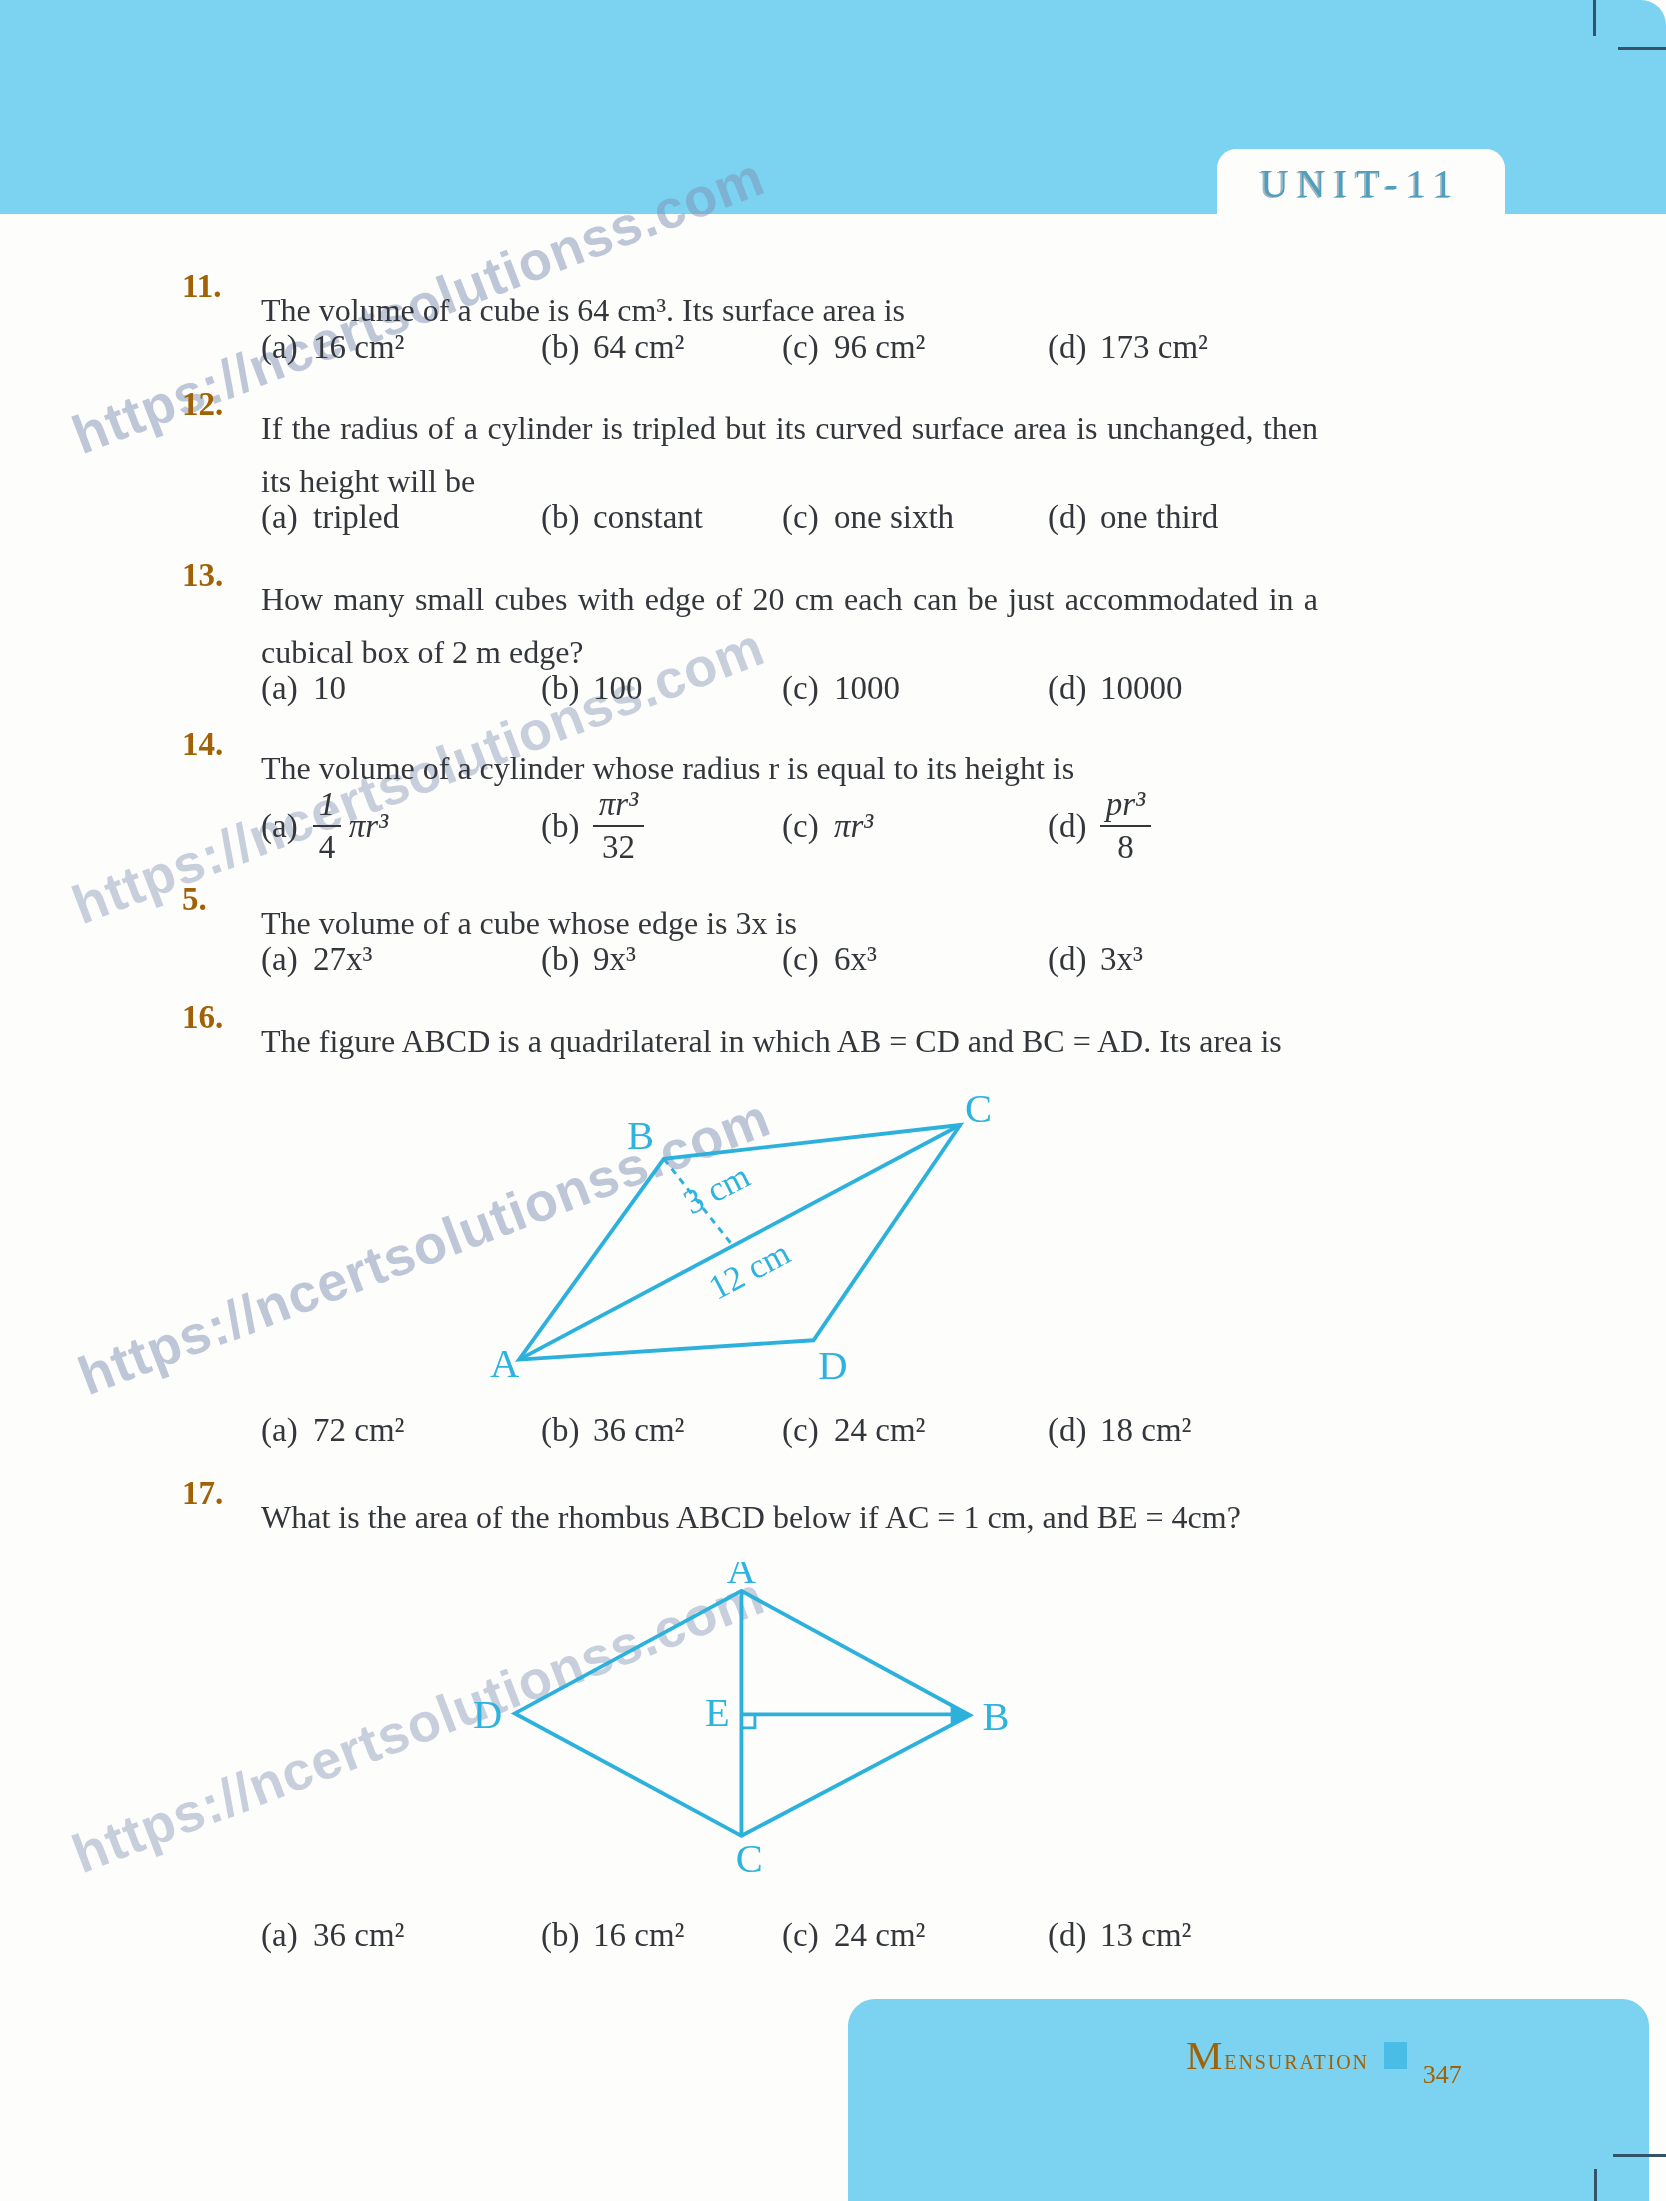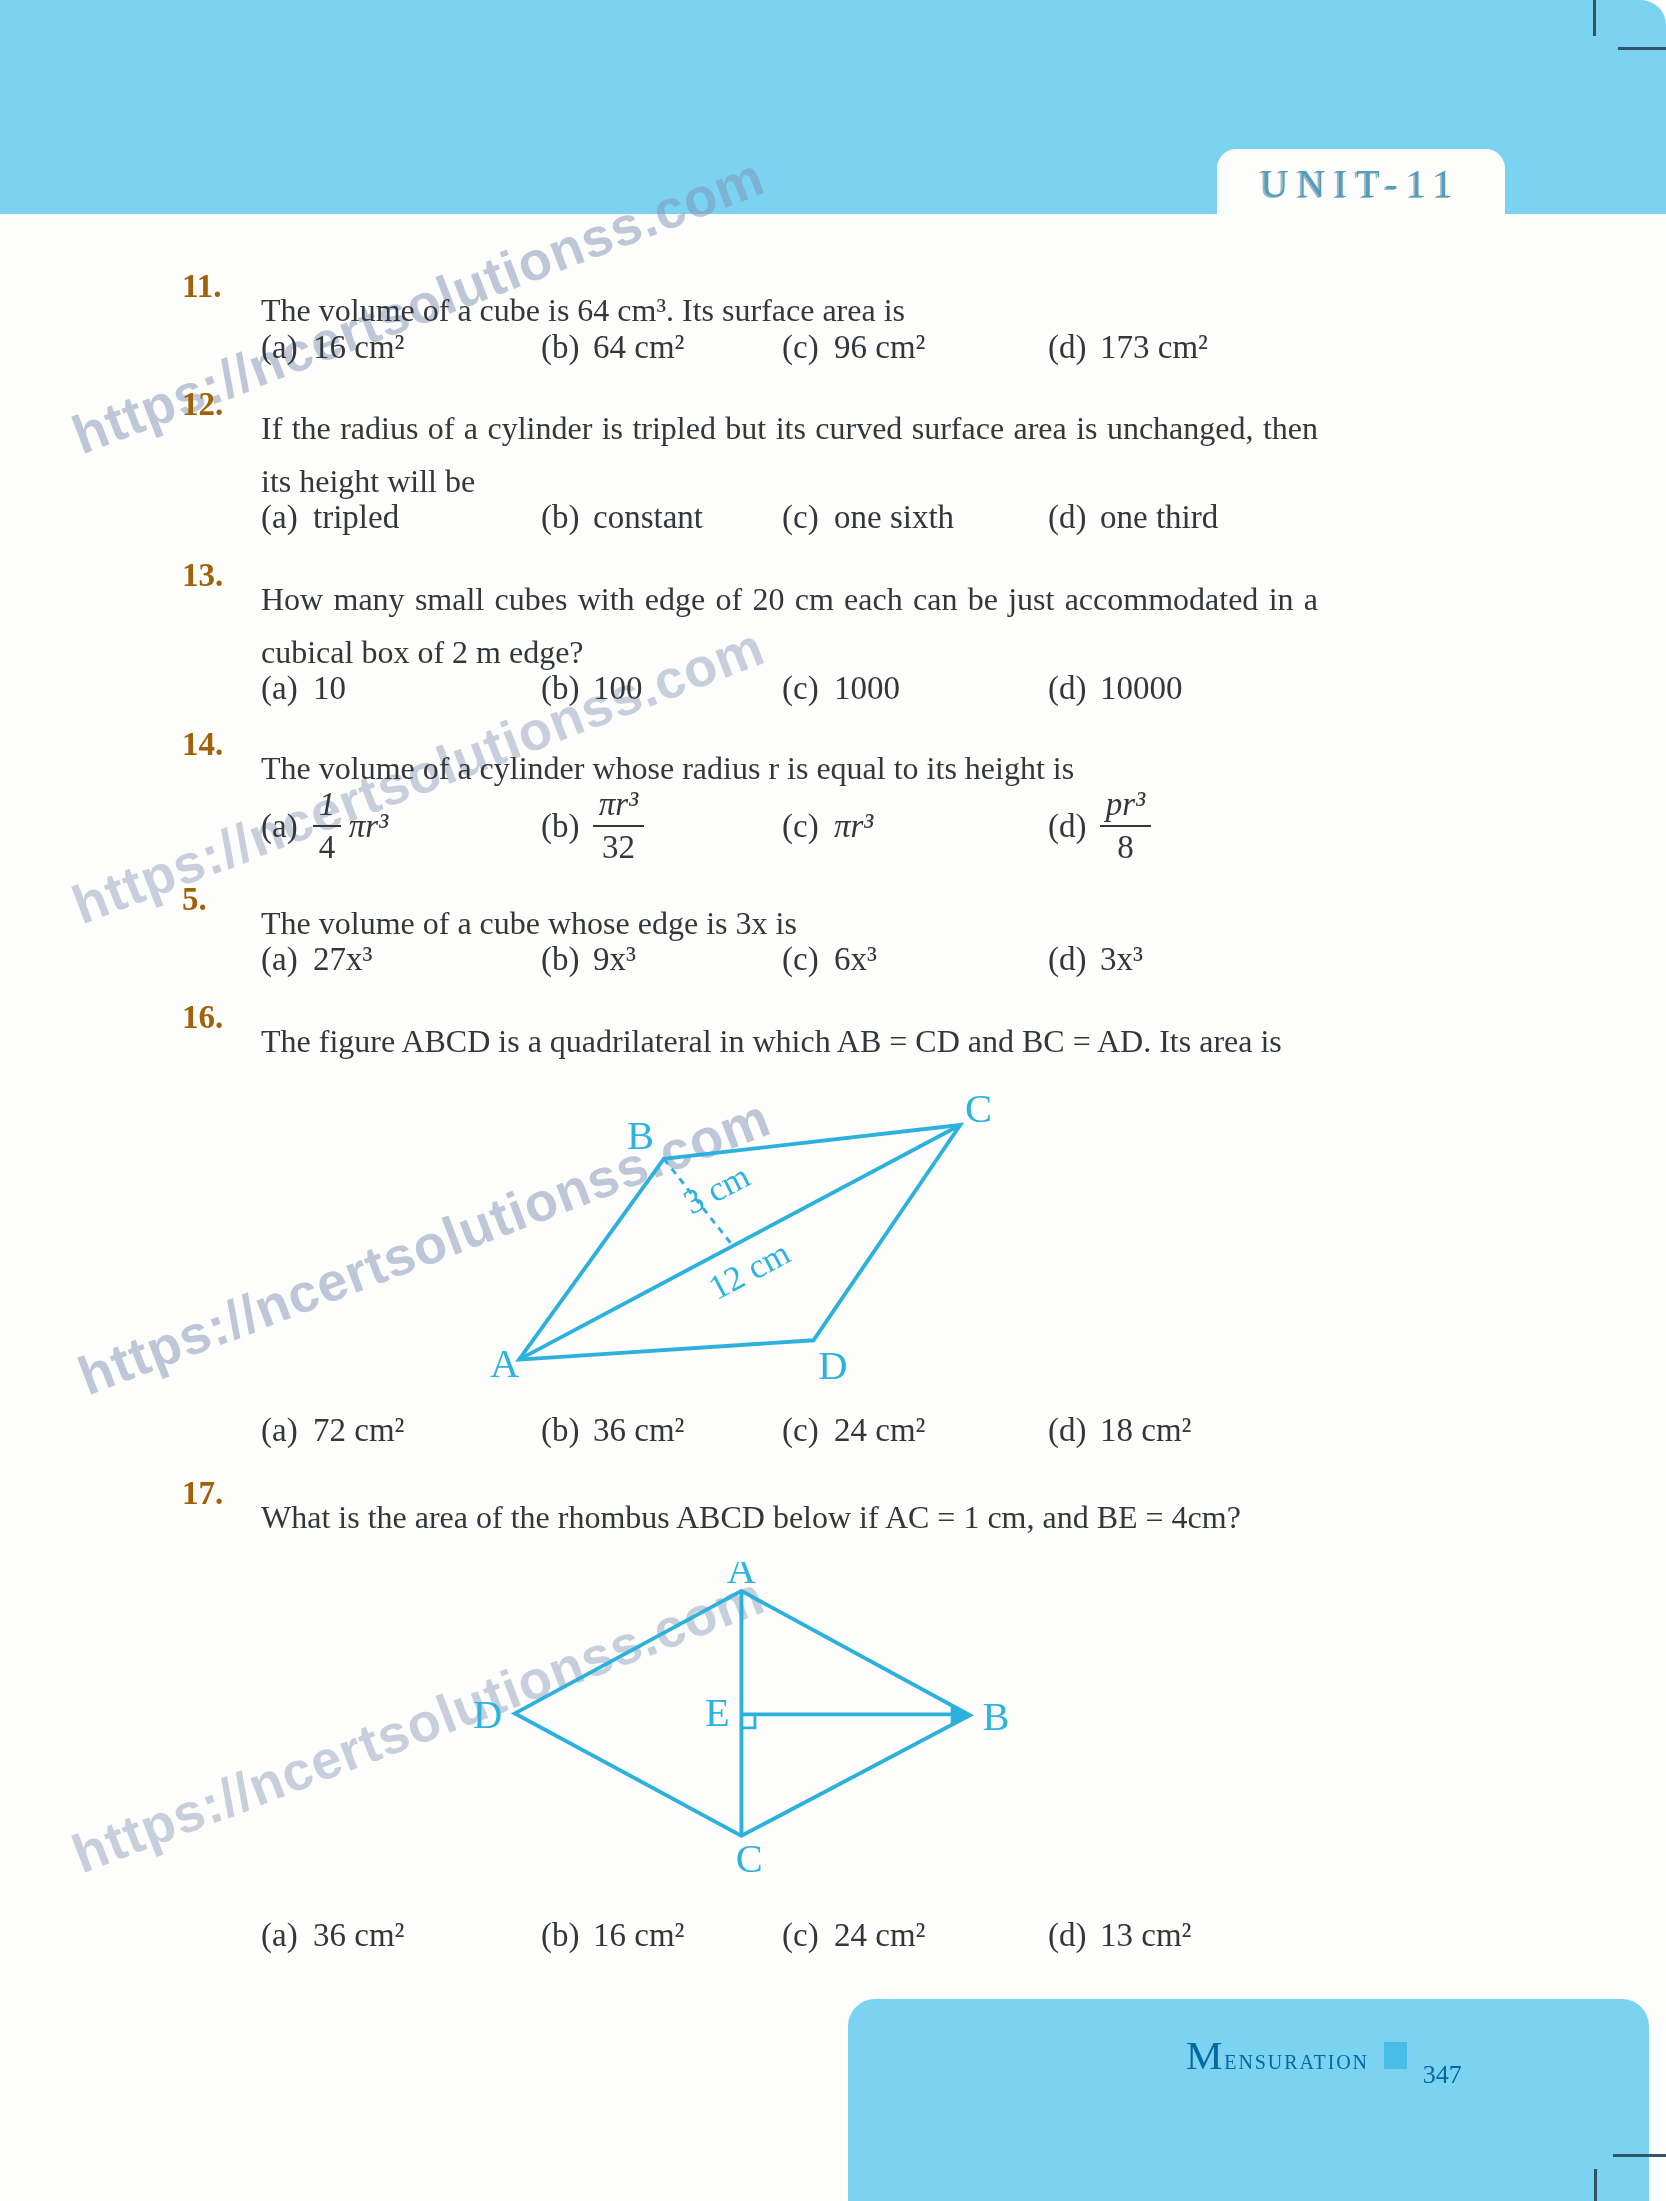--- a/index.html
+++ b/index.html
@@ -21,21 +21,21 @@
   .unit-tab span{
     font-family:"Liberation Serif",serif;font-size:39px;letter-spacing:8.7px;
     color:#4e9fbe;text-shadow:-1.9px 1px 0 rgba(58,96,117,.45);
   }
   .band-bottom{
     position:absolute;left:848px;top:1999px;width:801px;height:232px;
     background:#7bd3f1;border-radius:27px;z-index:1;
   }
   .footer-line{
     position:absolute;left:1186px;top:2020px;z-index:2;
-    display:flex;align-items:center;gap:15.4px;color:#0369a1;
+    display:flex;align-items:center;gap:15.4px;color:#a16207;
   }
   .footer-chapter{
     display:inline-block;font-variant-caps:small-caps;font-size:29px;letter-spacing:1.9px;
   }
   .footer-chapter::first-letter{font-size:41px;}
   .footer-square{display:inline-block;width:23px;height:27px;background:#49bde6;}
   .footer-page{font-size:26px;margin-top:40px;}
   
   .mark{position:absolute;background:#33536a;z-index:4;}
   

